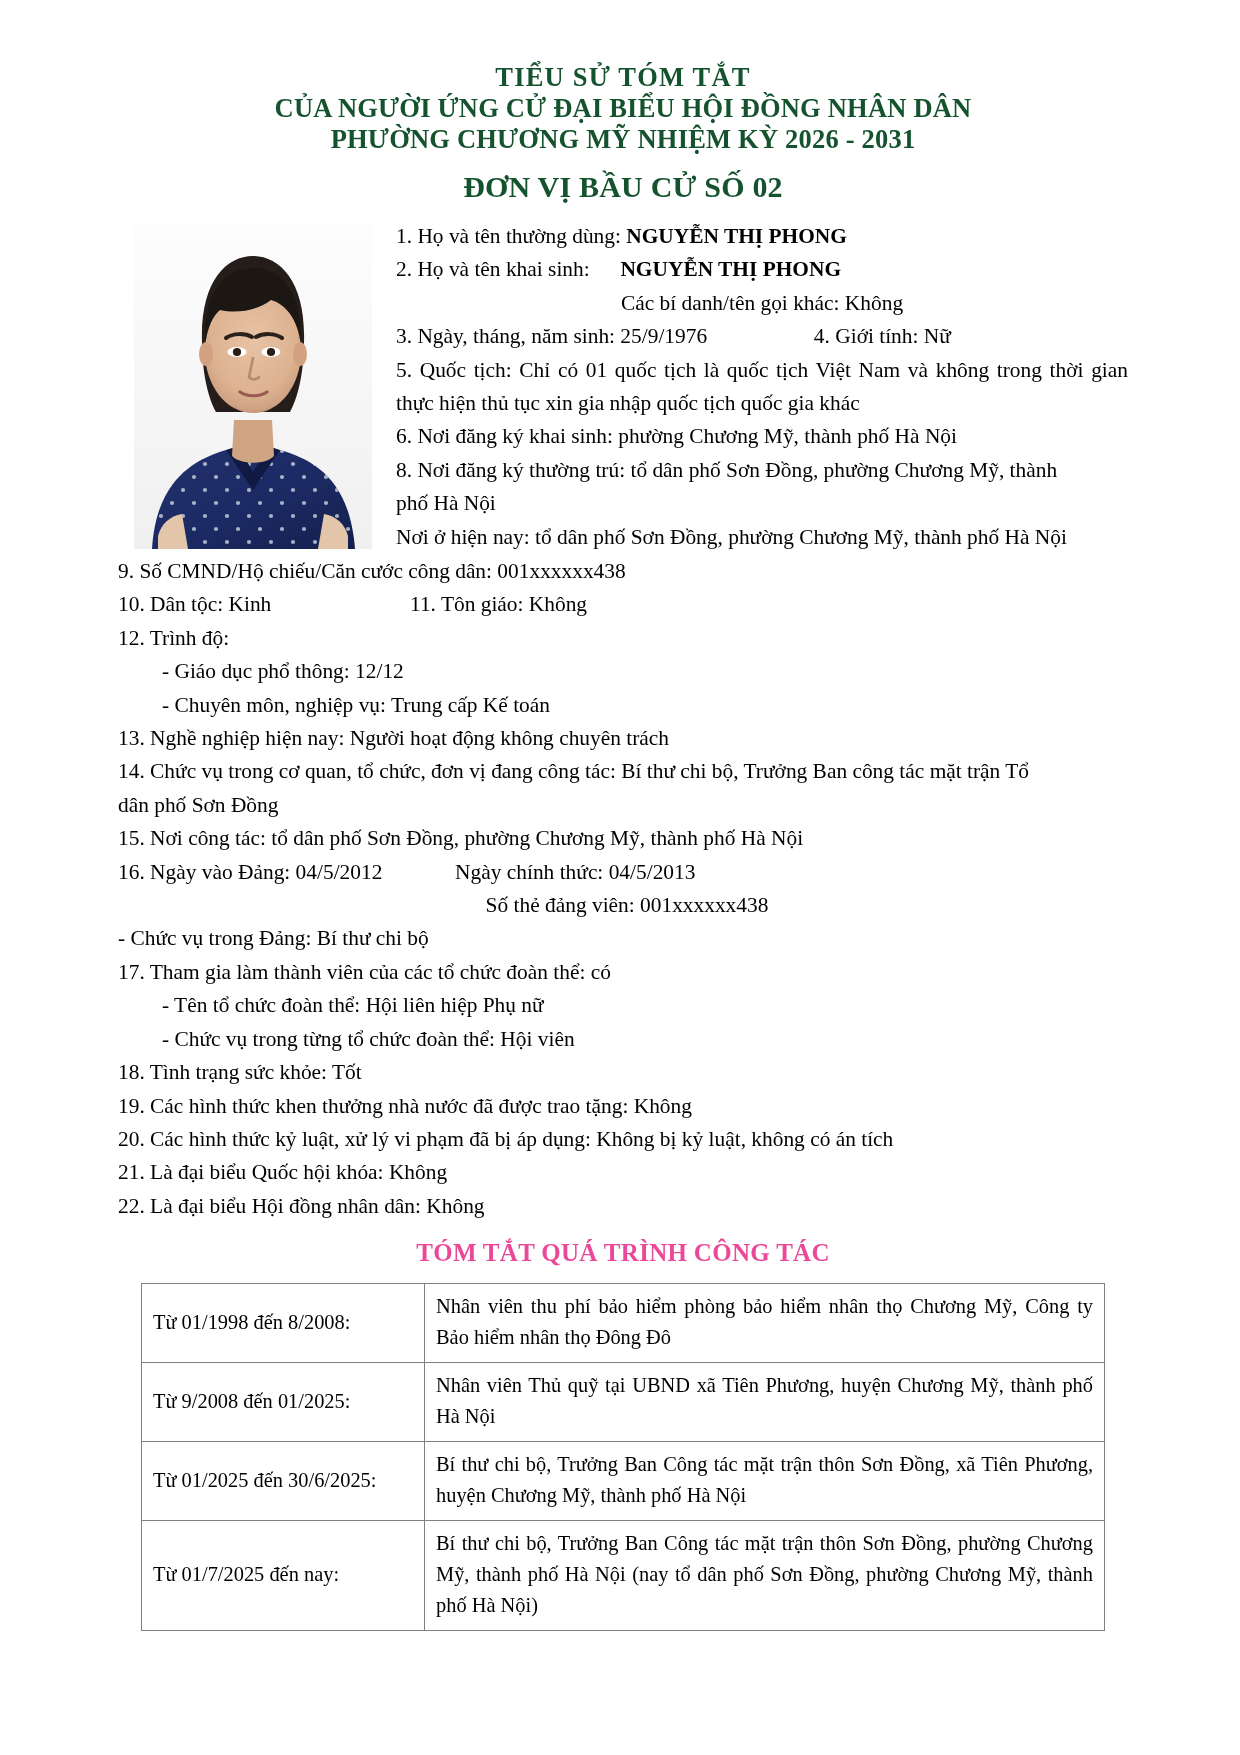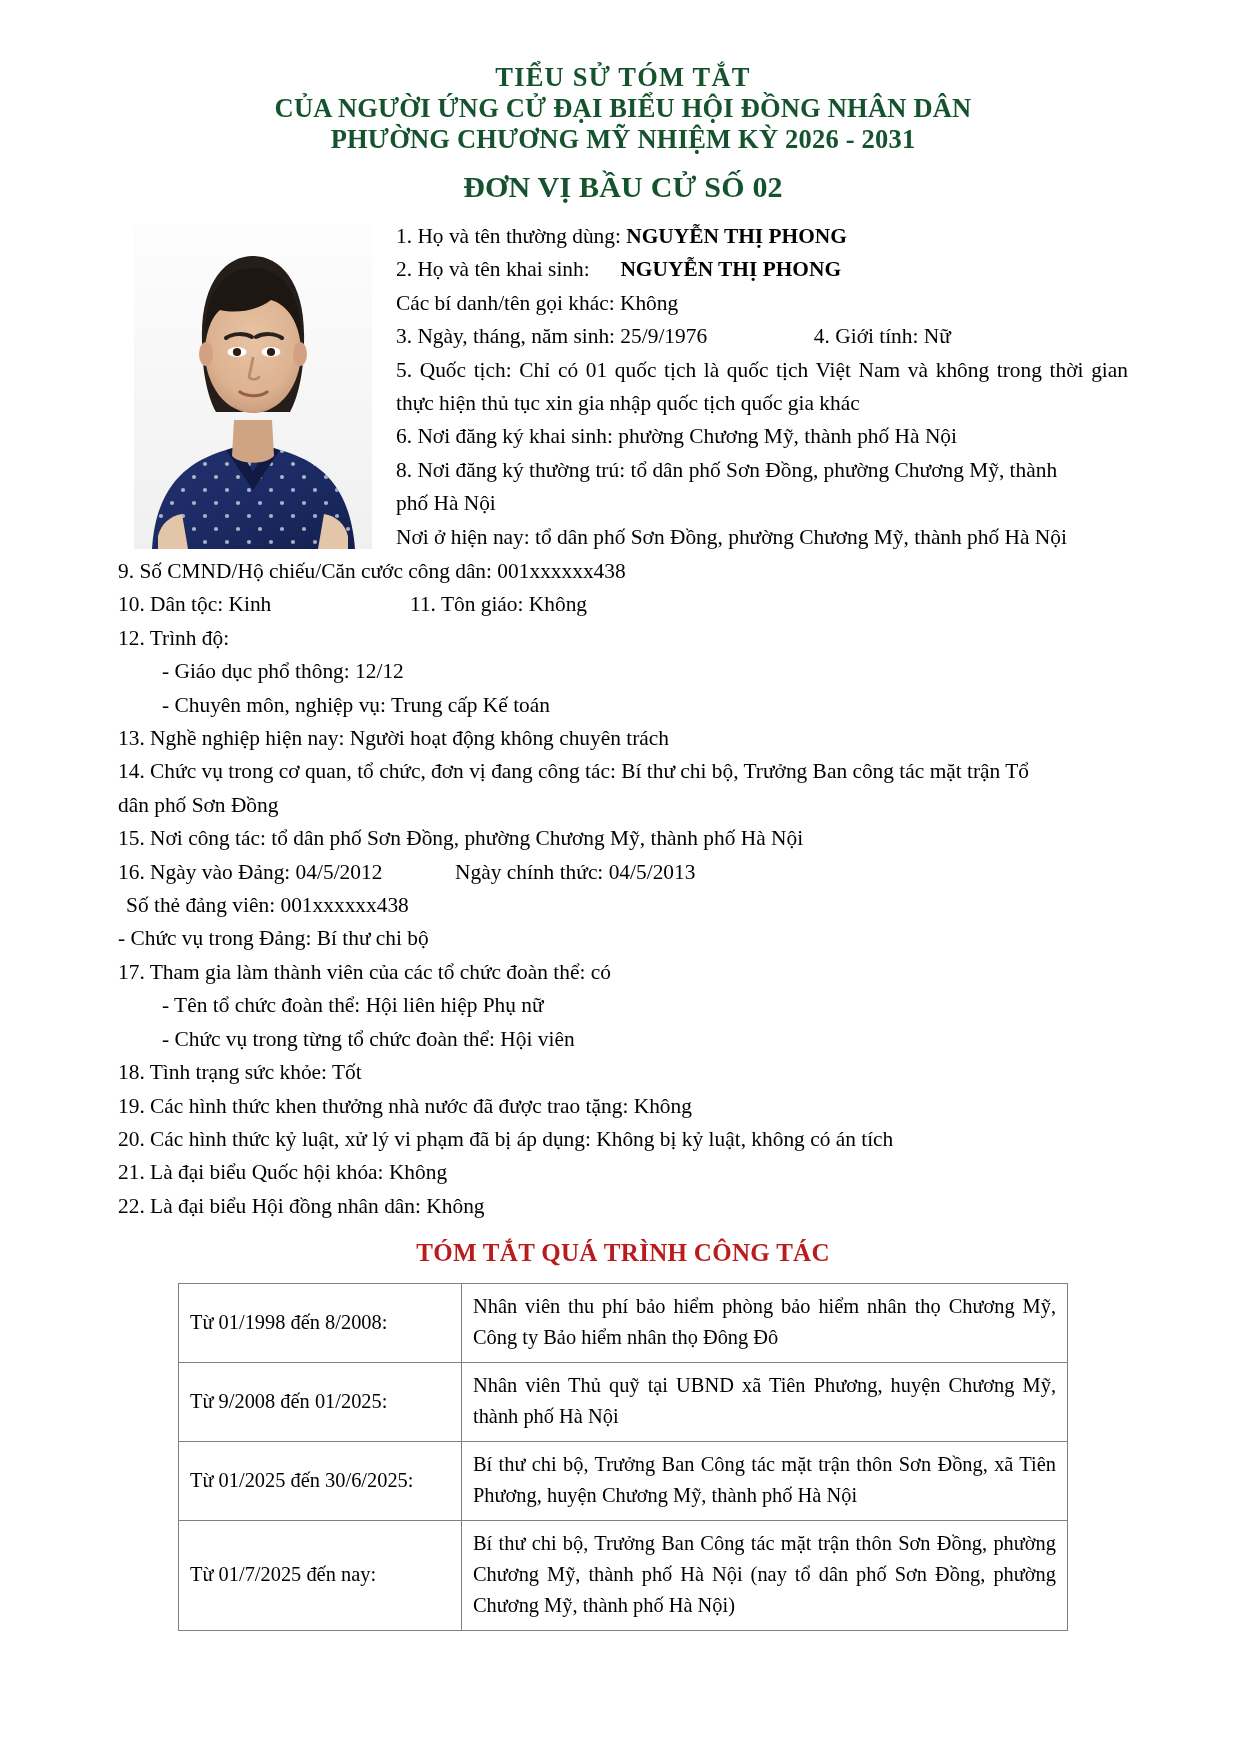--- a/index.html
+++ b/index.html
@@ -60,50 +60,50 @@
 
   .body-text {
     font-size: 21.4px;
     line-height: 33.4px;
   }
   .ln { margin: 0; }
   .ln.just {
     text-align: justify;
     text-justify: inter-word;
   }
-  .ln.indent1 { padding-left: 28px; }
+  .ln.indent1 { padding-left: 28px; text-align: center; }
   .ln.indent2 { padding-left: 44px; }
   .bold { font-weight: bold; }
   .gap-a { display: inline-block; width: 20px; }
   .gap-b { display: inline-block; width: 96px; }
   .gap-c { display: inline-block; width: 128px; }
   .gap-d { display: inline-block; width: 62px; }
 
   
   .full {
     clear: both;
     font-size: 21.4px;
     line-height: 33.4px;
   }
   .full .ln { margin: 0; }
 
   
   .work-title {
     text-align: center;
-    color: #b91c1c;
+    color: #ec4899;
     font-weight: bold;
     font-size: 25px;
     margin-top: 16px;
     margin-bottom: 16px;
     letter-spacing: 0.3px;
   }
 
   
   table.work {
-    width: 890px;
+    width: 964px;
     margin: 0 auto;
     border-collapse: collapse;
     table-layout: fixed;
   }
   table.work td {
     border: 1.1px solid #808080;
     padding: 7px 11px 9px 11px;
     font-size: 20.4px;
     line-height: 31px;
     vertical-align: middle;

